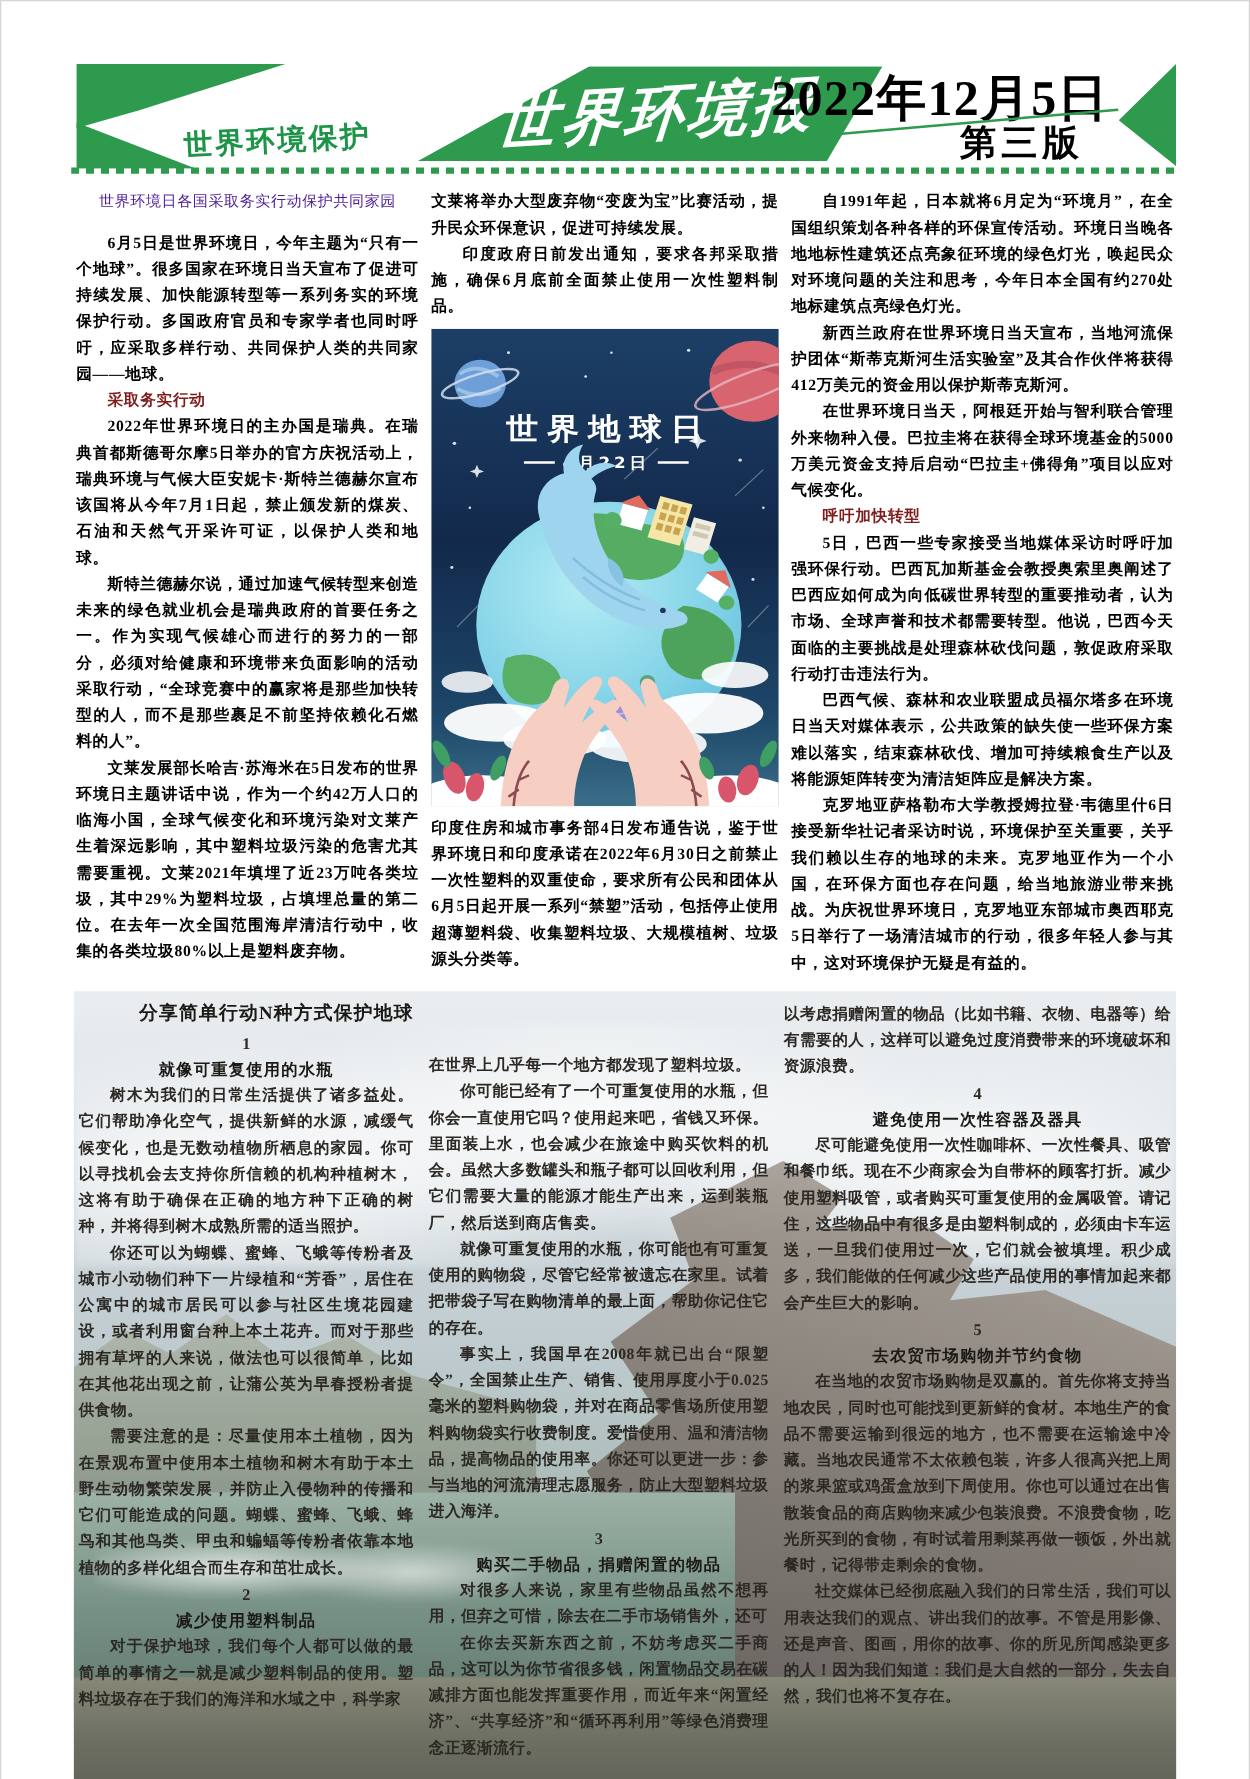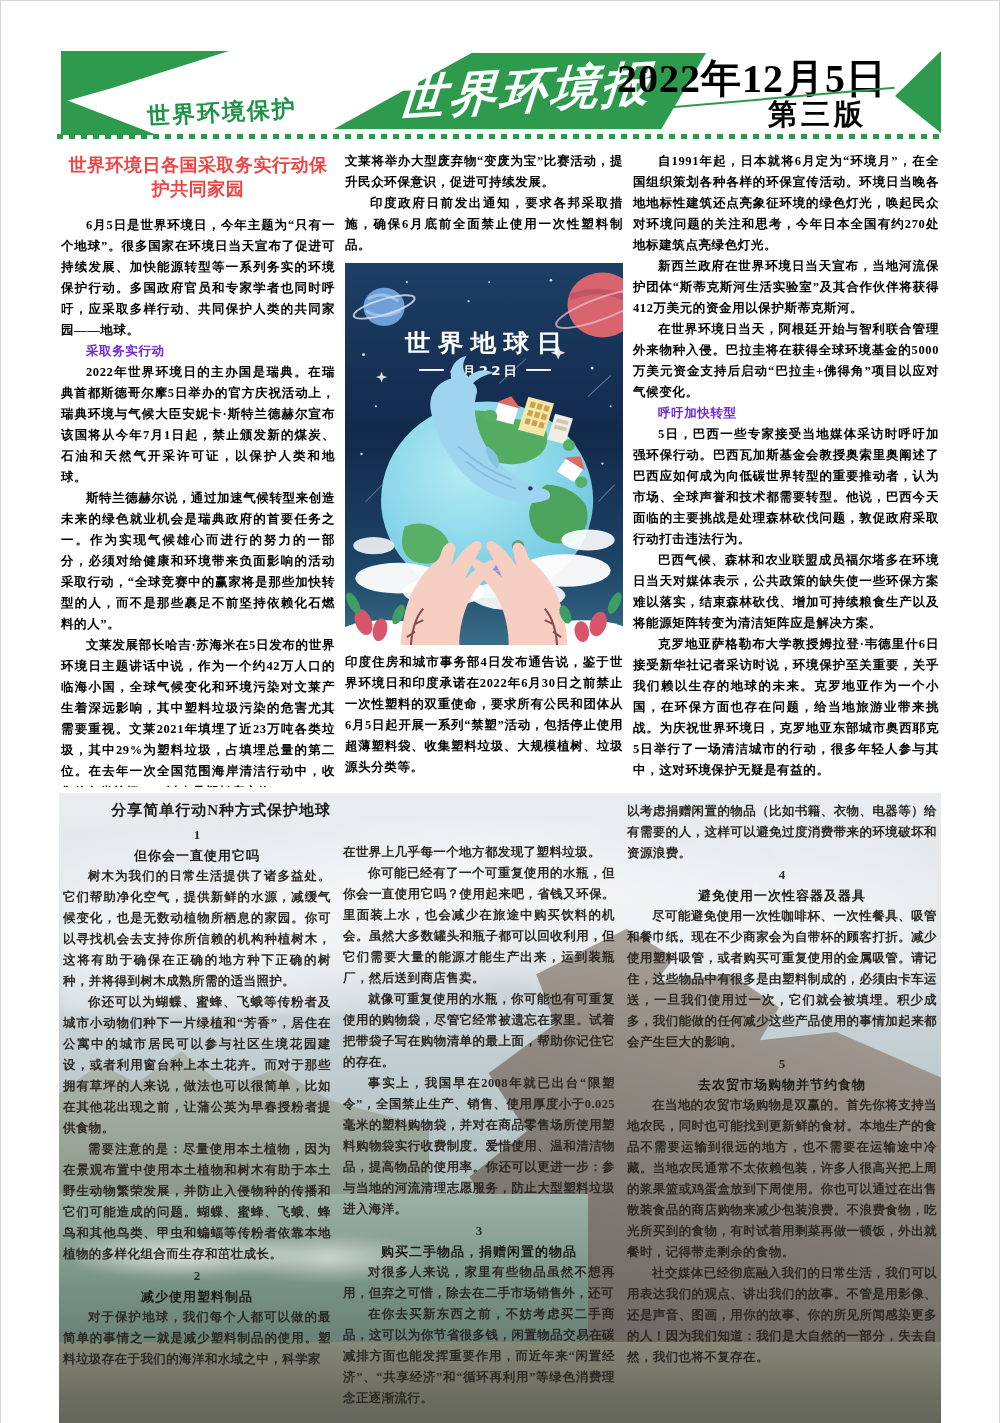--- a/index.html
+++ b/index.html
@@ -32,24 +32,24 @@
   .mh-dots { position:absolute; left:-4px; right:-4px; bottom:0; height:5px;
              background-image:repeating-linear-gradient(90deg,#2e9a4e 0 6px,transparent 6px 12px); }
 
   
   .top-section { display:flex; gap:10px; padding:12px 60px 8px; height:648px; overflow:hidden; }
   .col { text-align:justify; }
   .col-l { width:274px; } .col-m { width:278px; } .col-r { flex:1; }
   .para { font-size:12.5px; line-height:21px; letter-spacing:0.6px; color:#000000;
           font-weight:600; text-indent:2em; }
   .para.cont { text-indent:0; }
-  .headline { font-size:18px; font-weight:bold; text-align:center; letter-spacing:0.5px;
-              margin:2px 0 14px; color:#ef4444; }
+  .headline { font-size:12px; font-weight:normal; text-align:center; letter-spacing:0.5px;
+              margin:2px 0 14px; color:#4c1d95; }
   .sub { font-size:12.5px; line-height:21px; letter-spacing:0.6px; font-weight:bold;
-         text-indent:2em; color:#6d28d9; }
+         text-indent:2em; color:#7f1d1d; }
 
   
   .poster { display:block; width:100%; height:382px; margin:7px 0; }
 
   
   .bottom-section { position:relative; height:646px; margin:6px 58px 20px; overflow:hidden; }
   .ly { position:absolute; }
   .ly-sky { inset:0; background:linear-gradient(180deg,#d6dde1 0%,#c2ccd3 16%,#afbdc4 32%,
             #9db0b4 47%,#8aa09c 60%,#6f8a7d 74%,#4e6657 88%,#374a3d 100%); }
   .ly-clouds { top:4%; left:0; right:0; height:30%; filter:blur(3px);
@@ -276,21 +276,21 @@
     <div class="ly ly-cliff-right"></div>
     <div class="ly ly-sea"></div>
     <div class="ly ly-foam"></div>
     <div class="ly ly-rocks"></div>
     <div class="ly ly-haze"></div>
 
     <div class="photo-text">
       <div class="gcol gcol-1">
         <div class="g-title">分享简单行动N种方式保护地球</div>
         <div class="g-num">1</div>
-        <div class="g-head">但你会一直使用它吗</div>
+        <div class="g-head">就像可重复使用的水瓶</div>
         <p class="gpara">树木为我们的日常生活提供了诸多益处。它们帮助净化空气，提供新鲜的水源，减缓气候变化，也是无数动植物所栖息的家园。你可以寻找机会去支持你所信赖的机构种植树木，这将有助于确保在正确的地方种下正确的树种，并将得到树木成熟所需的适当照护。</p>
         <p class="gpara">你还可以为蝴蝶、蜜蜂、飞蛾等传粉者及城市小动物们种下一片绿植和“芳香”，居住在公寓中的城市居民可以参与社区生境花园建设，或者利用窗台种上本土花卉。而对于那些拥有草坪的人来说，做法也可以很简单，比如在其他花出现之前，让蒲公英为早春授粉者提供食物。</p>
         <p class="gpara">需要注意的是：尽量使用本土植物，因为在景观布置中使用本土植物和树木有助于本土野生动物繁荣发展，并防止入侵物种的传播和它们可能造成的问题。蝴蝶、蜜蜂、飞蛾、蜂鸟和其他鸟类、甲虫和蝙蝠等传粉者依靠本地植物的多样化组合而生存和茁壮成长。</p>
         <div class="g-num">2</div>
         <div class="g-head">减少使用塑料制品</div>
         <p class="gpara">对于保护地球，我们每个人都可以做的最简单的事情之一就是减少塑料制品的使用。塑料垃圾存在于我们的海洋和水域之中，科学家</p>
       </div>
 
       <div class="gcol gcol-2">
         <p class="gpara cont">在世界上几乎每一个地方都发现了塑料垃圾。</p>

